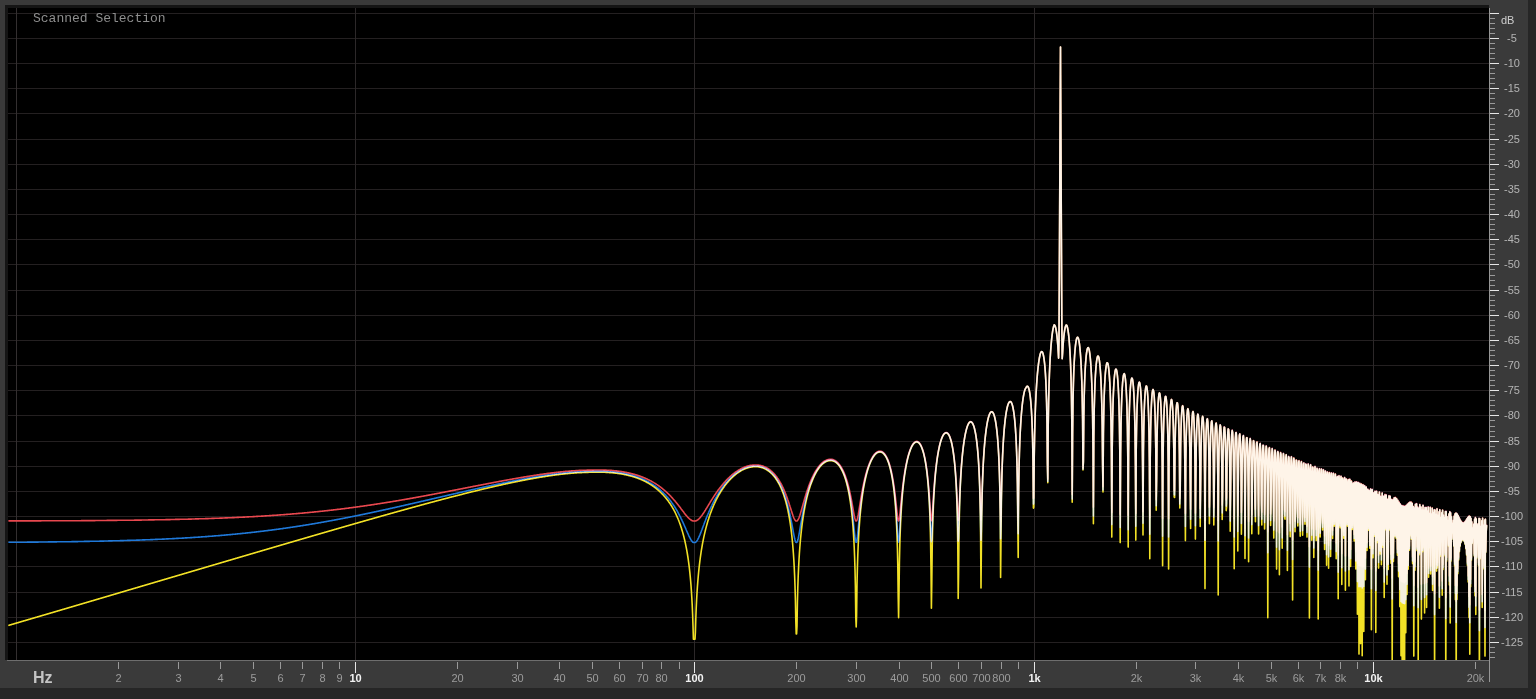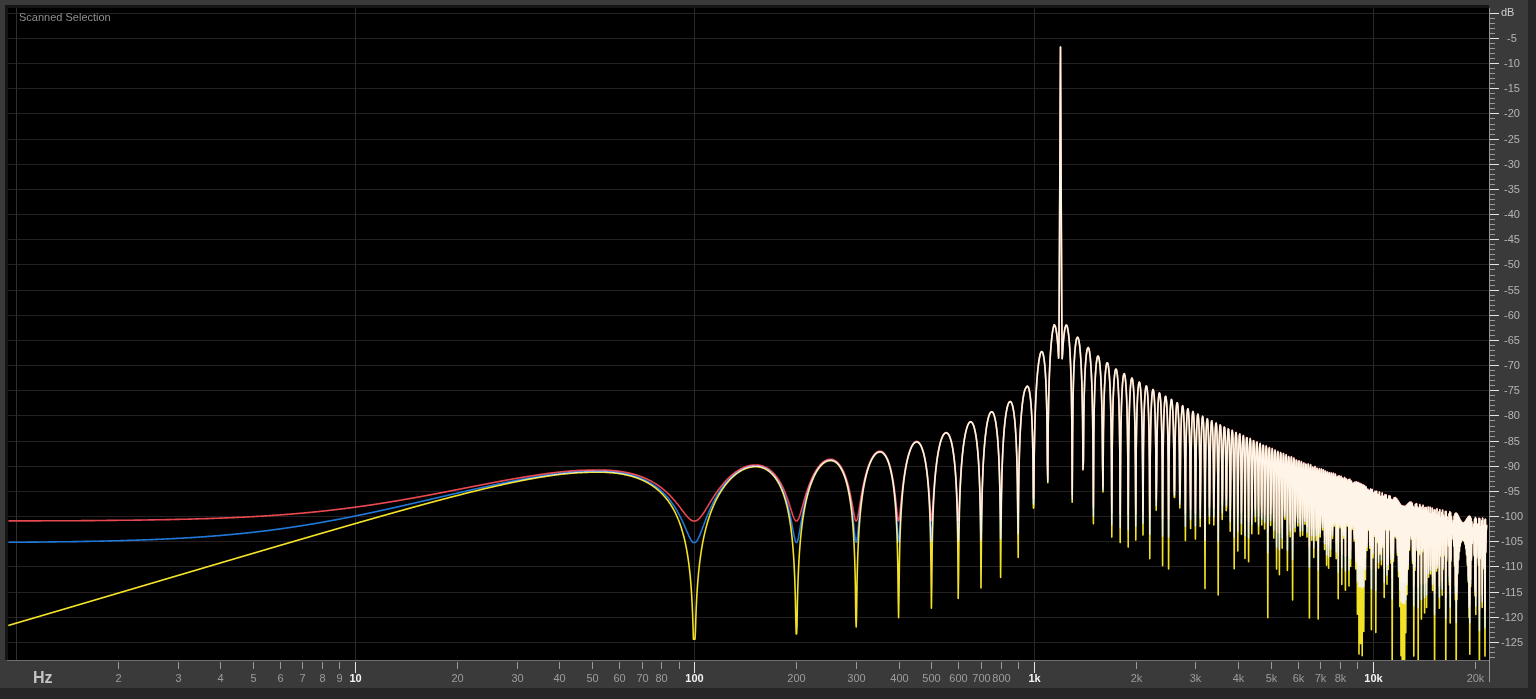--- a/index.html
+++ b/index.html
@@ -4,22 +4,22 @@
 <style>
   html,body{margin:0;padding:0;background:#222;}
   .app{
     position:relative;width:1536px;height:699px;
     background:#3a3a3a;overflow:hidden;
     font-family:"Liberation Sans",sans-serif;
     -webkit-font-smoothing:antialiased;
   }
   .app svg{position:absolute;left:0;top:0;}
   .overlay{position:absolute;pointer-events:none;white-space:nowrap;}
-  .plot-title{left:19px;top:11px;font-size:11px;color:#8e8e8e;}
-  .db-unit{left:1501px;top:6px;font-size:11px;color:#cecece;}
+  .plot-title{left:33px;top:11px;font-size:13px;color:#8e8e8e;font-family:Liberation Mono, monospace;}
+  .db-unit{left:1501px;top:14px;font-size:11px;color:#cecece;}
   .hz-unit{left:33px;top:669px;font-size:16px;font-weight:bold;color:#c4c4c4;}
 </style>
 </head>
 <body>
 
 <div class="app">
   <svg id="chart-svg" width="1536" height="699" viewBox="0 0 1536 699">
       <rect x="0" y="0" width="1536" height="699" fill="#3a3a3a"></rect>
       <rect x="1528" y="0" width="8" height="699" fill="#262626"></rect>
       <rect x="0" y="688" width="1536" height="11" fill="#262626"></rect>

